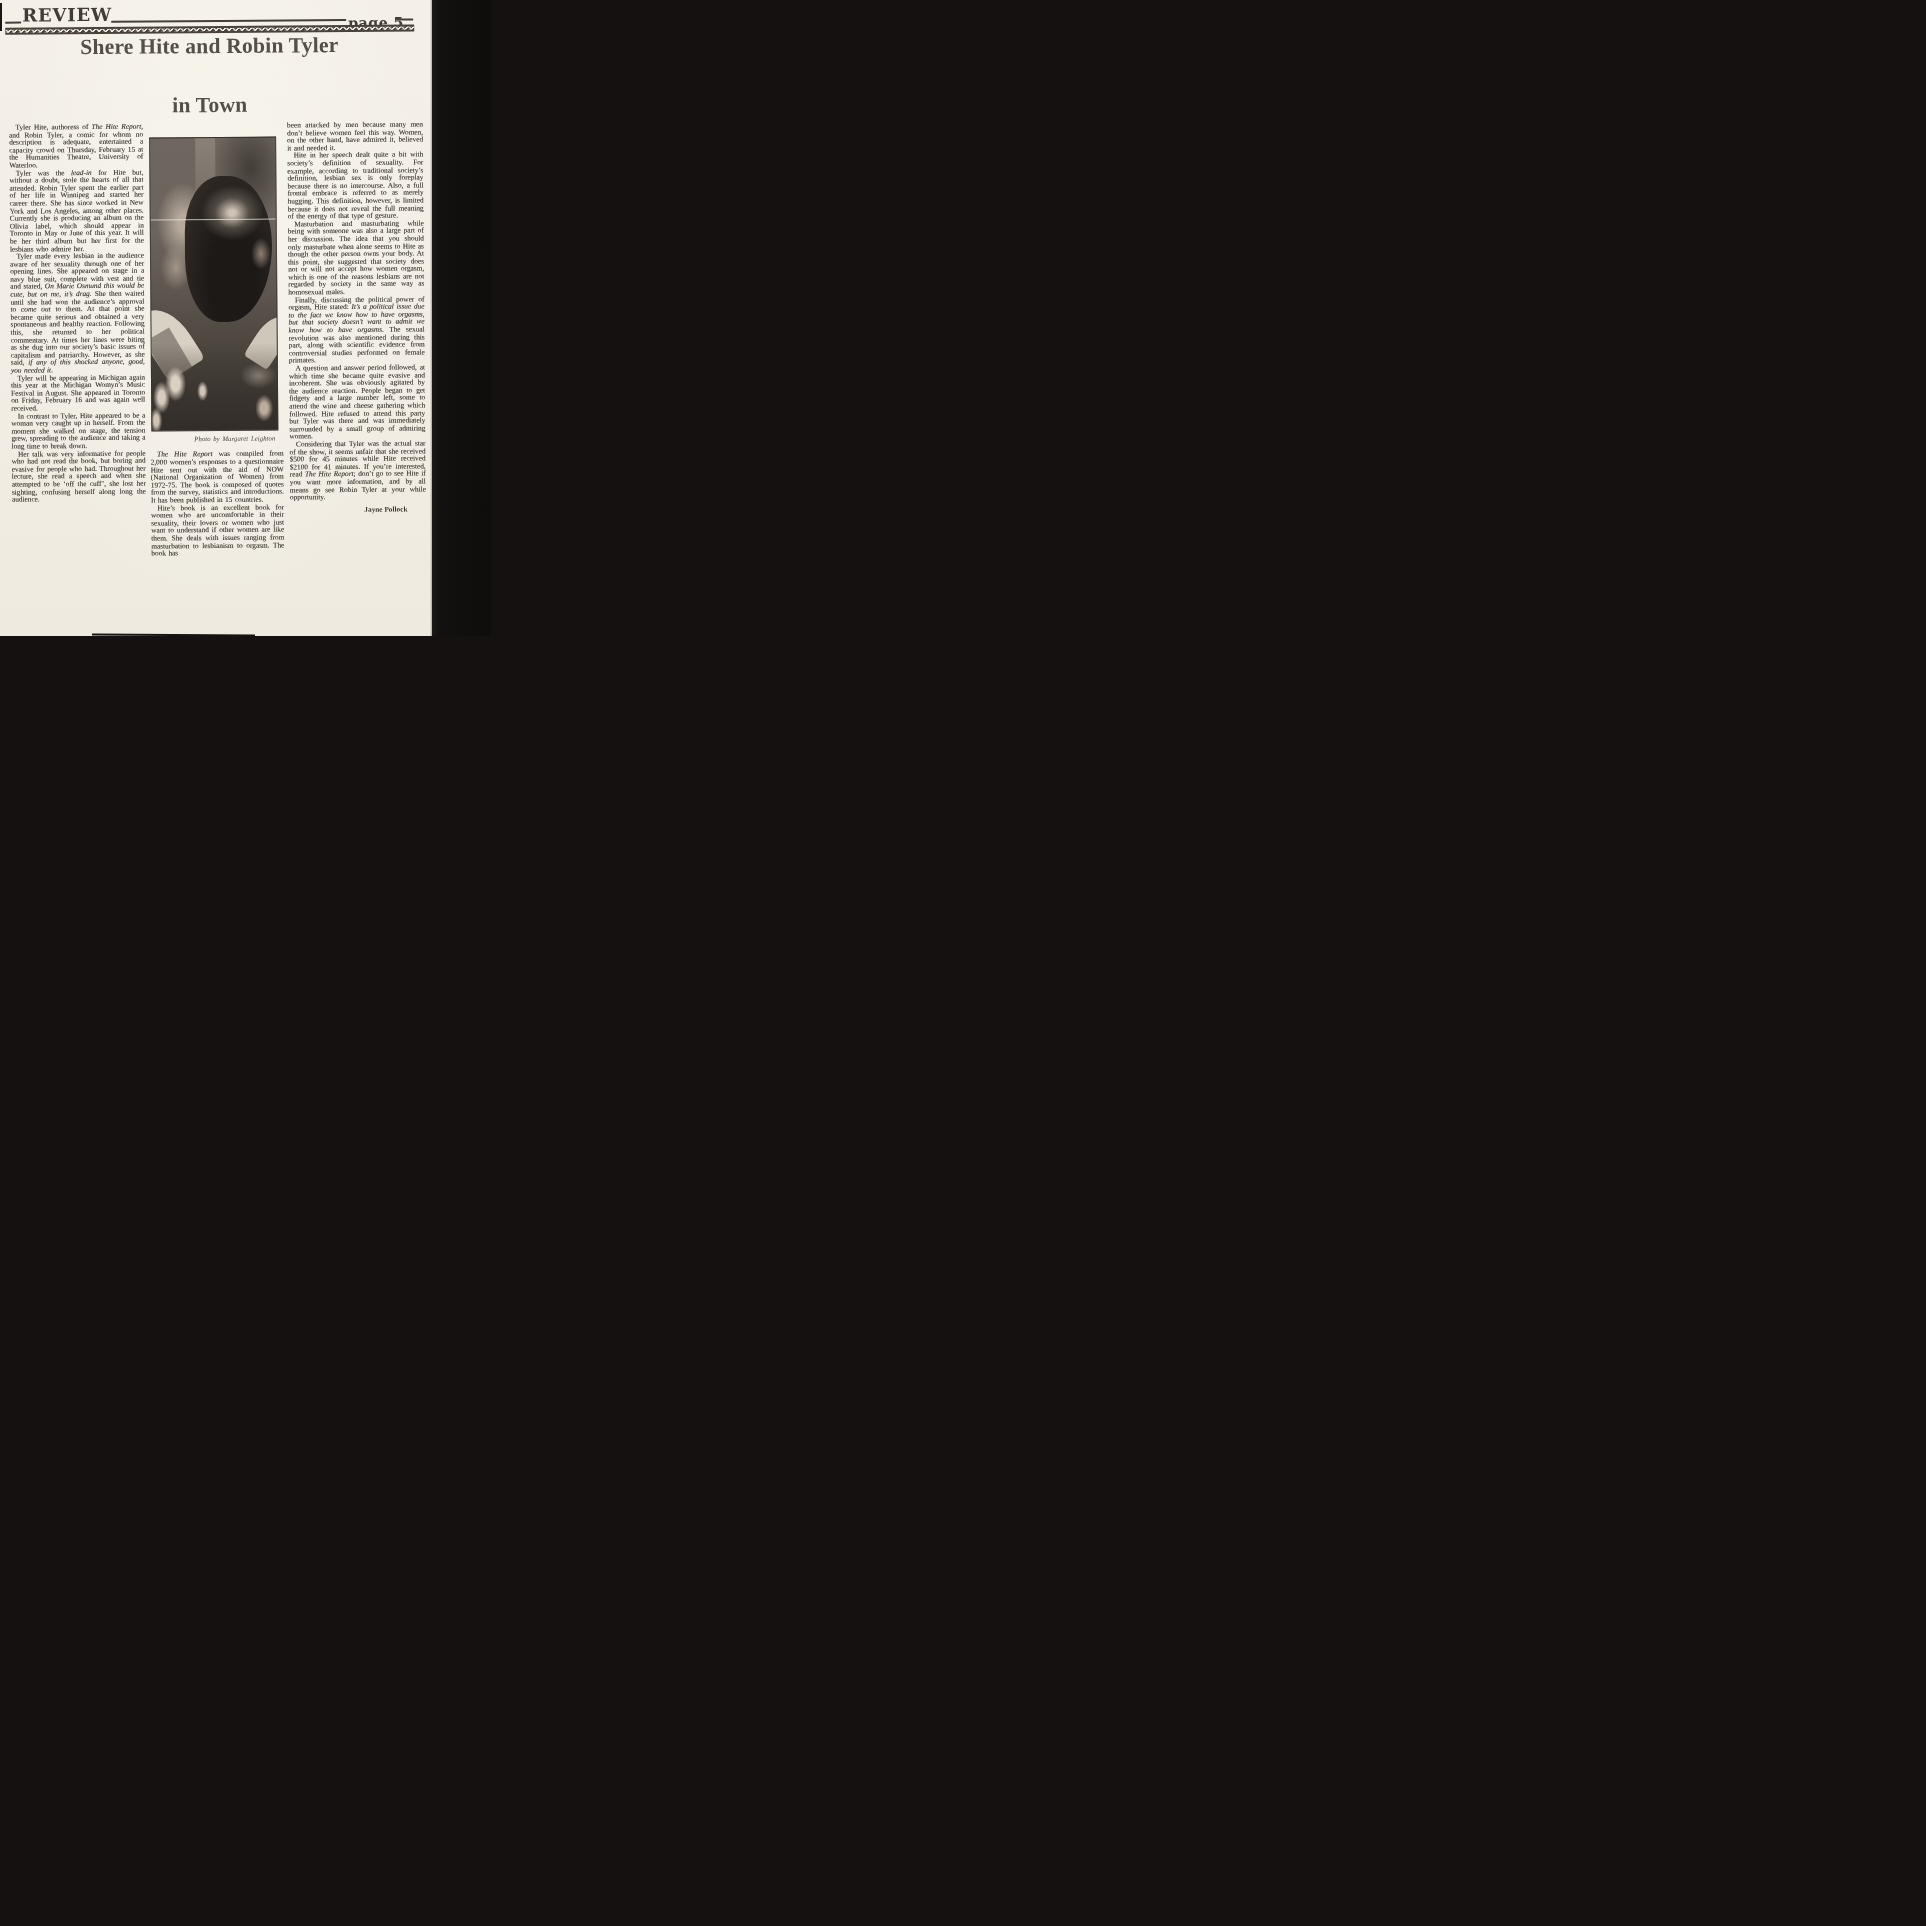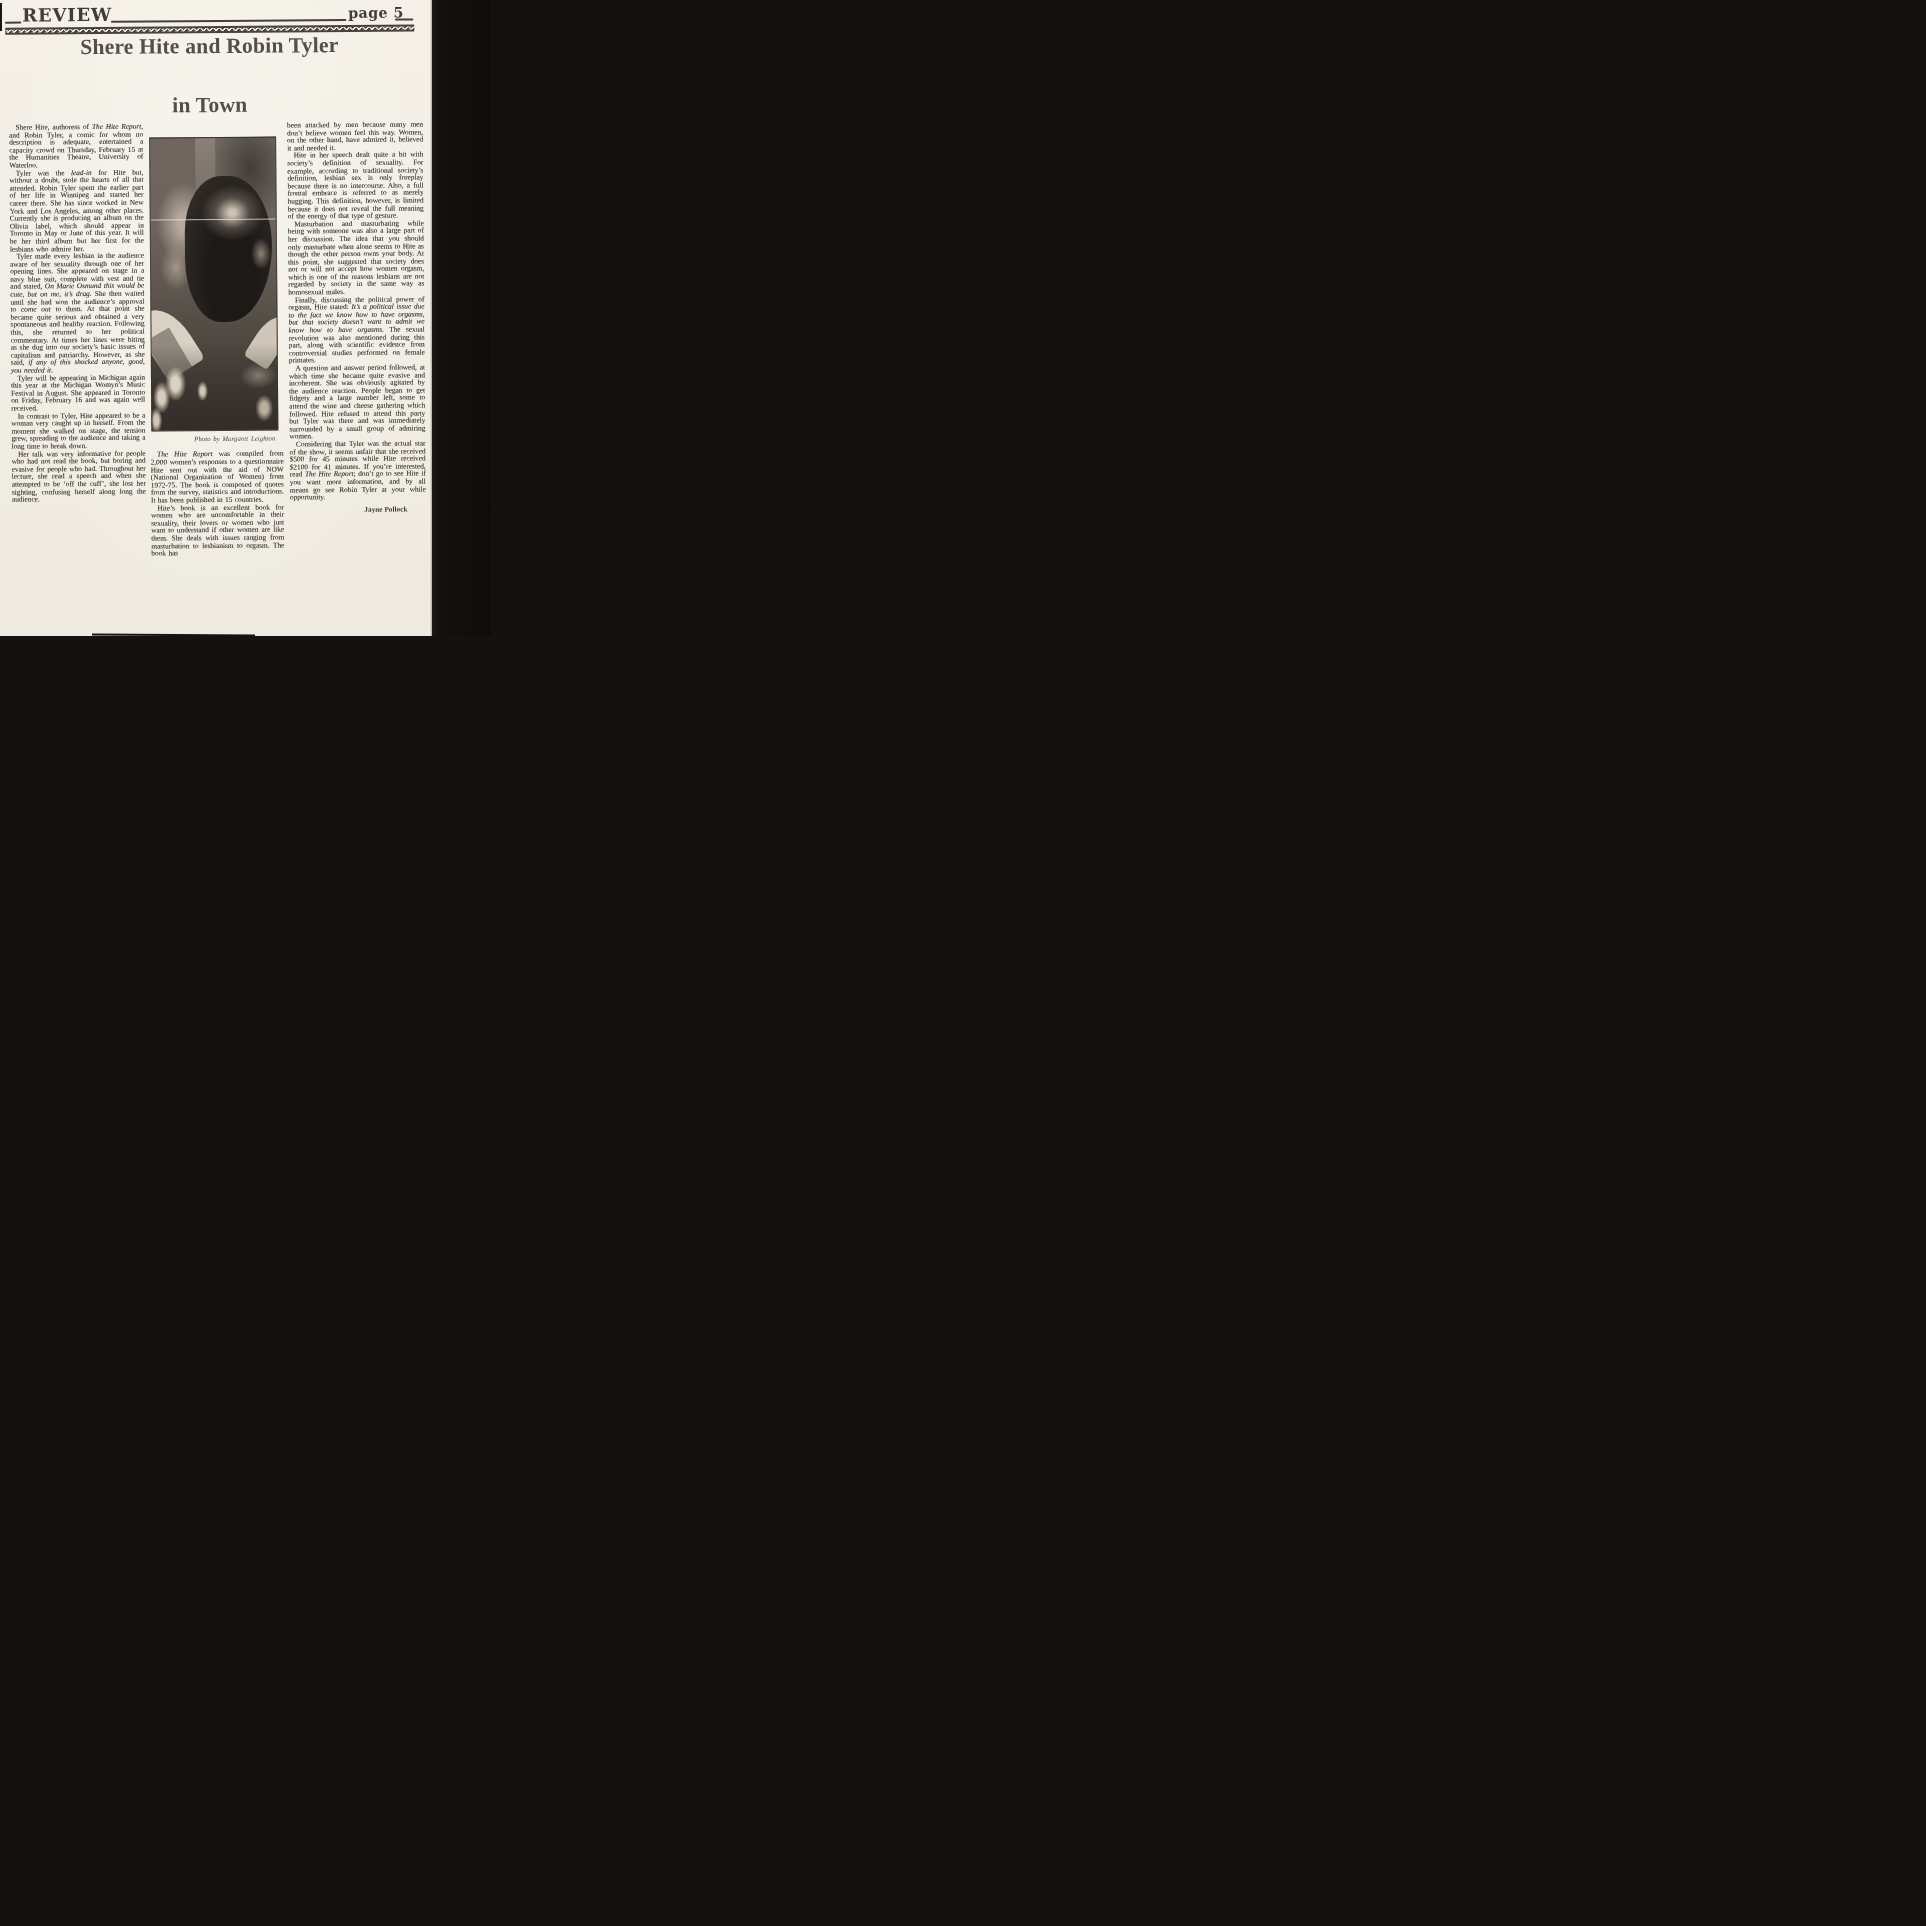--- a/index.html
+++ b/index.html
@@ -21,21 +21,21 @@
   .rule-left{left:6.5px;top:20.4px;width:16.6px;}
   .rule-mid{left:113px;top:20.4px;width:235px;}
   .rule-right{left:397px;top:20.4px;width:18px;}
   .section-label{
     position:absolute;left:24px;top:5px;
     font-family:"DejaVu Serif","Liberation Serif",serif;
     font-weight:bold;font-size:18px;line-height:1;color:#423c36;
     letter-spacing:0.8px;
   }
   .page-label{
-    position:absolute;left:350px;top:7px;
+    position:absolute;left:350px;top:17px;
     font-family:"DejaVu Serif","Liberation Serif",serif;
     font-weight:bold;font-size:14.3px;line-height:1;color:#423c36;
     letter-spacing:0.4px;
   }
   .braid{
     position:absolute;left:6.5px;top:26px;width:409px;height:7px;
     background:#49423b;border-radius:0.4px;
   }
   .braid-inner{
     position:absolute;left:0;top:1.5px;width:100%;height:3.9px;
@@ -146,21 +146,21 @@
     <div class="page-label">page 5</div>
     <div class="rule rule-right"></div>
     <div class="braid">
       <div class="braid-inner"></div>
     </div>
 
     <div class="headline">Shere Hite and Robin Tyler</div>
     <div class="subheadline">in Town</div>
 
     <div class="col col-left">
-      <p class="para"><span>Shere Hite, authoress of </span><i>The Hite Report</i><span>, and Robin Tyler, a comic for whom no description is adequate, entertained a capacity crowd on Thursday, February 15 at the Humanities Theatre, University of Waterloo.</span></p>
+      <p class="para"><span>Tyler Hite, authoress of </span><i>The Hite Report</i><span>, and Robin Tyler, a comic for whom no description is adequate, entertained a capacity crowd on Thursday, February 15 at the Humanities Theatre, University of Waterloo.</span></p>
       <p class="para"><span>Tyler was the </span><i>lead-in</i><span> for Hite but, without a doubt, stole the hearts of all that attended. Robin Tyler spent the earlier part of her life in Winnipeg and started her career there. She has since worked in New York and Los Angeles, among other places. Currently she is producing an album on the Olivia label, which should appear in Toronto in May or June of this year. It will be her third album but her first for the lesbians who admire her.</span></p>
       <p class="para"><span>Tyler made every lesbian in the audience aware of her sexuality through one of her opening lines. She appeared on stage in a navy blue suit, complete with vest and tie and stated, </span><i>On Marie Osmund this would be cute, but on me, it’s drag</i><span>. She then waited until she had won the audience’s approval to </span><i>come out</i><span> to them. At that point she became quite serious and obtained a very spontaneous and healthy reaction. Following this, she returned to her political commentary. At times her lines were biting as she dug into our society’s basic issues of capitalism and patriarchy. However, as she said, </span><i>if any of this shocked anyone, good, you needed it</i><span>.</span></p>
       <p class="para"><span>Tyler will be appearing in Michigan again this year at the Michigan Womyn’s Music Festival in August. She appeared in Toronto on Friday, February 16 and was again well received.</span></p>
       <p class="para"><span>In contrast to Tyler, Hite appeared to be a woman very caught up in herself. From the moment she walked on stage, the tension grew, spreading to the audience and taking a long time to break down.</span></p>
       <p class="para"><span>Her talk was very informative for people who had not read the book, but boring and evasive for people who had. Throughout her lecture, she read a speech and when she attempted to be ‘off the cuff’, she lost her sighting, confusing herself along long the audience.</span></p>
     </div>
 
     <div class="col col-mid">
       <div class="photo">
         <div class="ph-corner-shade"></div>

